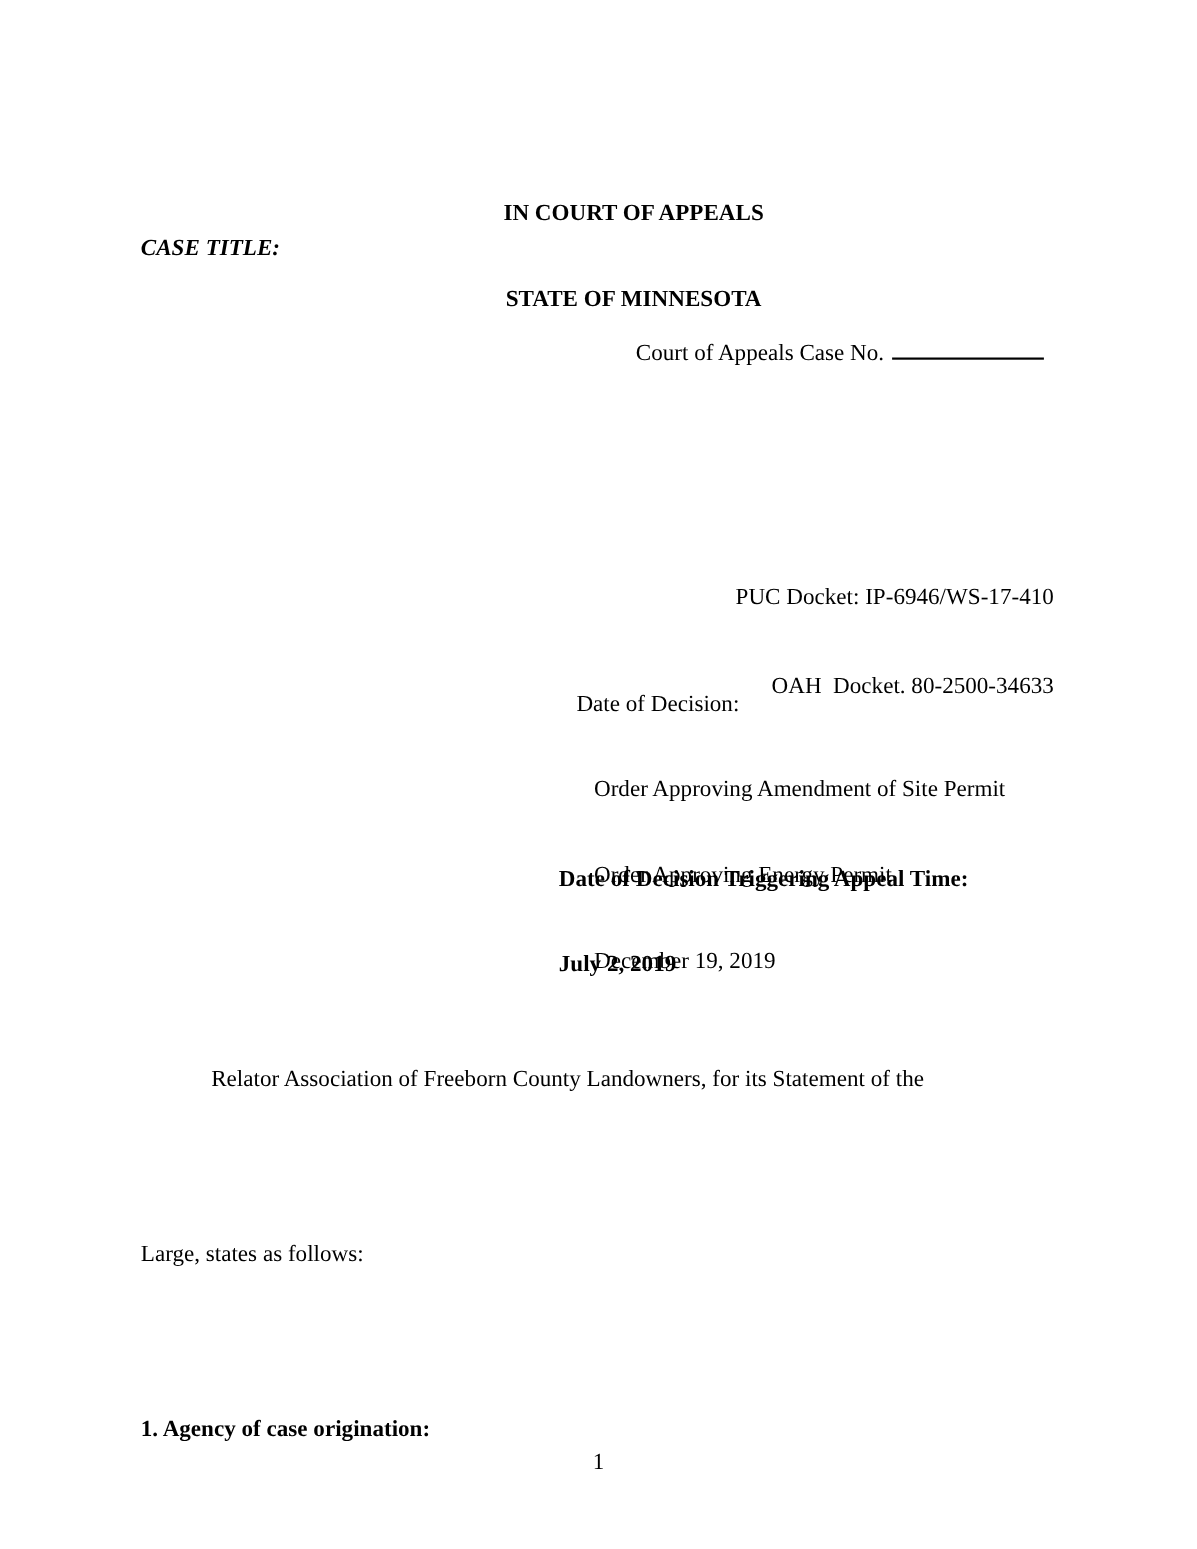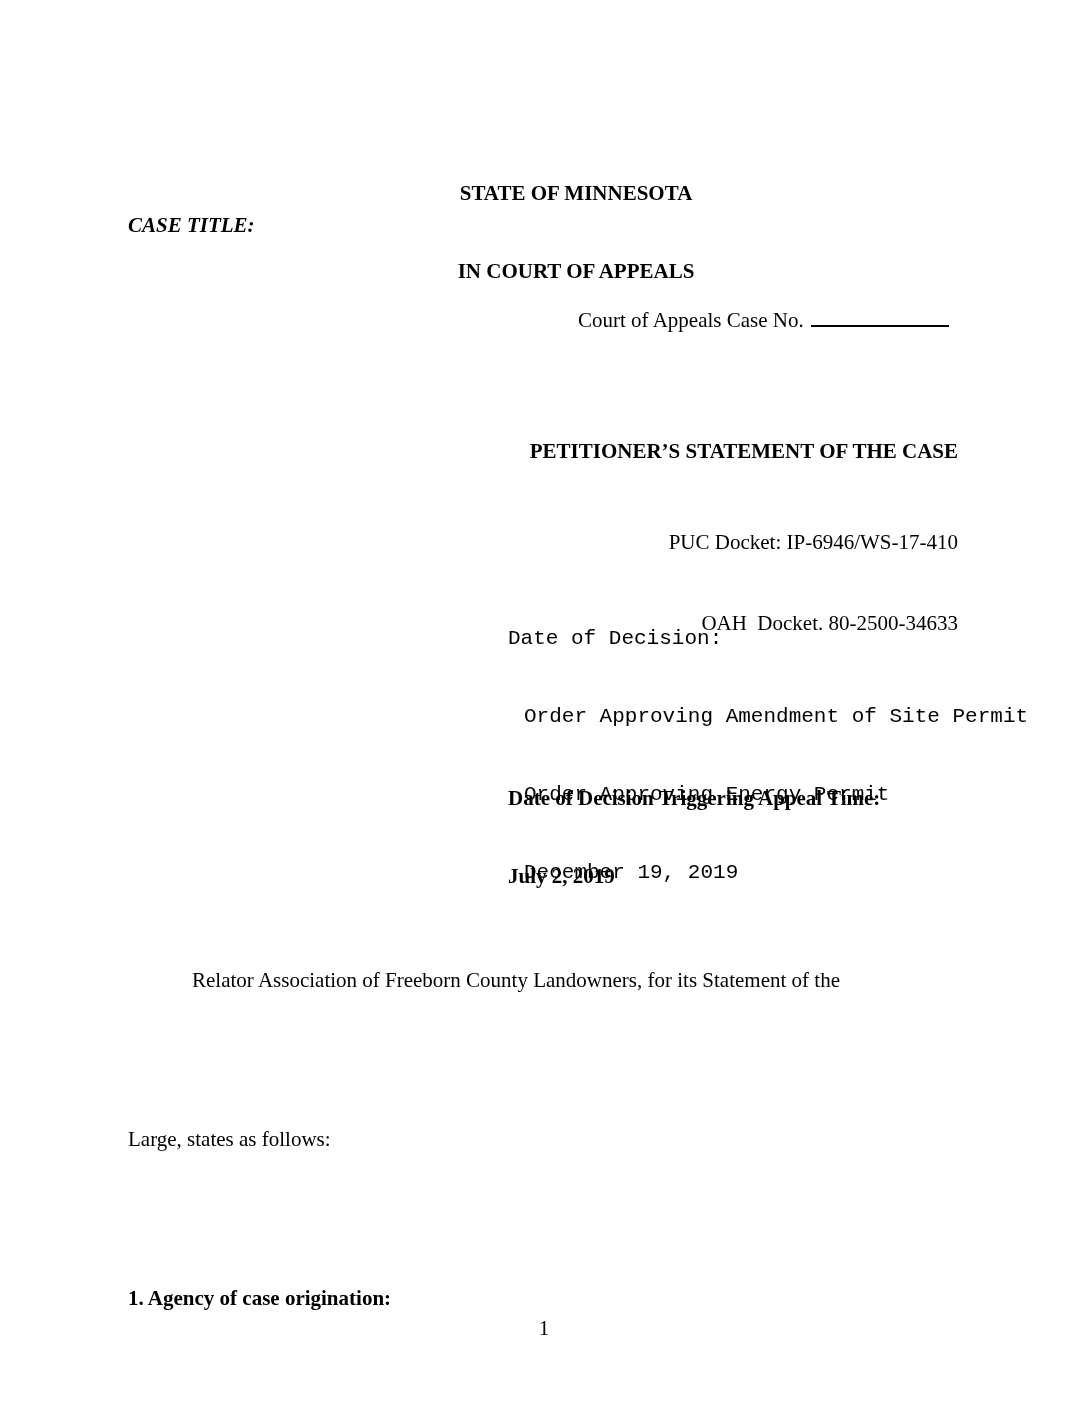--- a/index.html
+++ b/index.html
@@ -63,23 +63,22 @@
     position: absolute;
     top: 475px;
     left: 130px;
     width: 828px;
     text-align: right;
     line-height: 27px;
   }
   .decision {
     position: absolute;
     top: 574px;
-    left: 508px;
+    left: 524px;
     line-height: 26px;
-    font-family: Liberation Mono, monospace;
   }
   .decision .sub { padding-left: 16px; }
   .appeal {
     position: absolute;
     top: 733px;
     left: 508px;
     line-height: 26px;
     font-weight: bold;
   }
   .body-text {
@@ -96,32 +95,31 @@
     width: 1088px;
     text-align: center;
   }
 </style>
 </head>
 <body>
 
 <div class="page">
 
   <div class="court-header">
+    <div>IN COURT OF APPEALS</div>
     <div>STATE OF MINNESOTA</div>
-    <div>IN COURT OF APPEALS</div>
   </div>
 
   <div class="case-title-label">CASE TITLE:</div>
 
 
   <div class="case-no">
     <span>Court of Appeals Case No.</span><span class="blank"></span>
   </div>
 
-  <div class="statement-heading">PETITIONER’S STATEMENT OF THE CASE</div>
 
   <div class="dockets">
     <div>PUC Docket: IP-6946/WS-17-410</div>
     <div>OAH  Docket. 80-2500-34633</div>
   </div>
 
   <div class="decision">
     <div>Date of Decision:</div>
     <div class="sub">Order Approving Amendment of Site Permit</div>
     <div class="sub">Order Approving Energy Permit</div>

